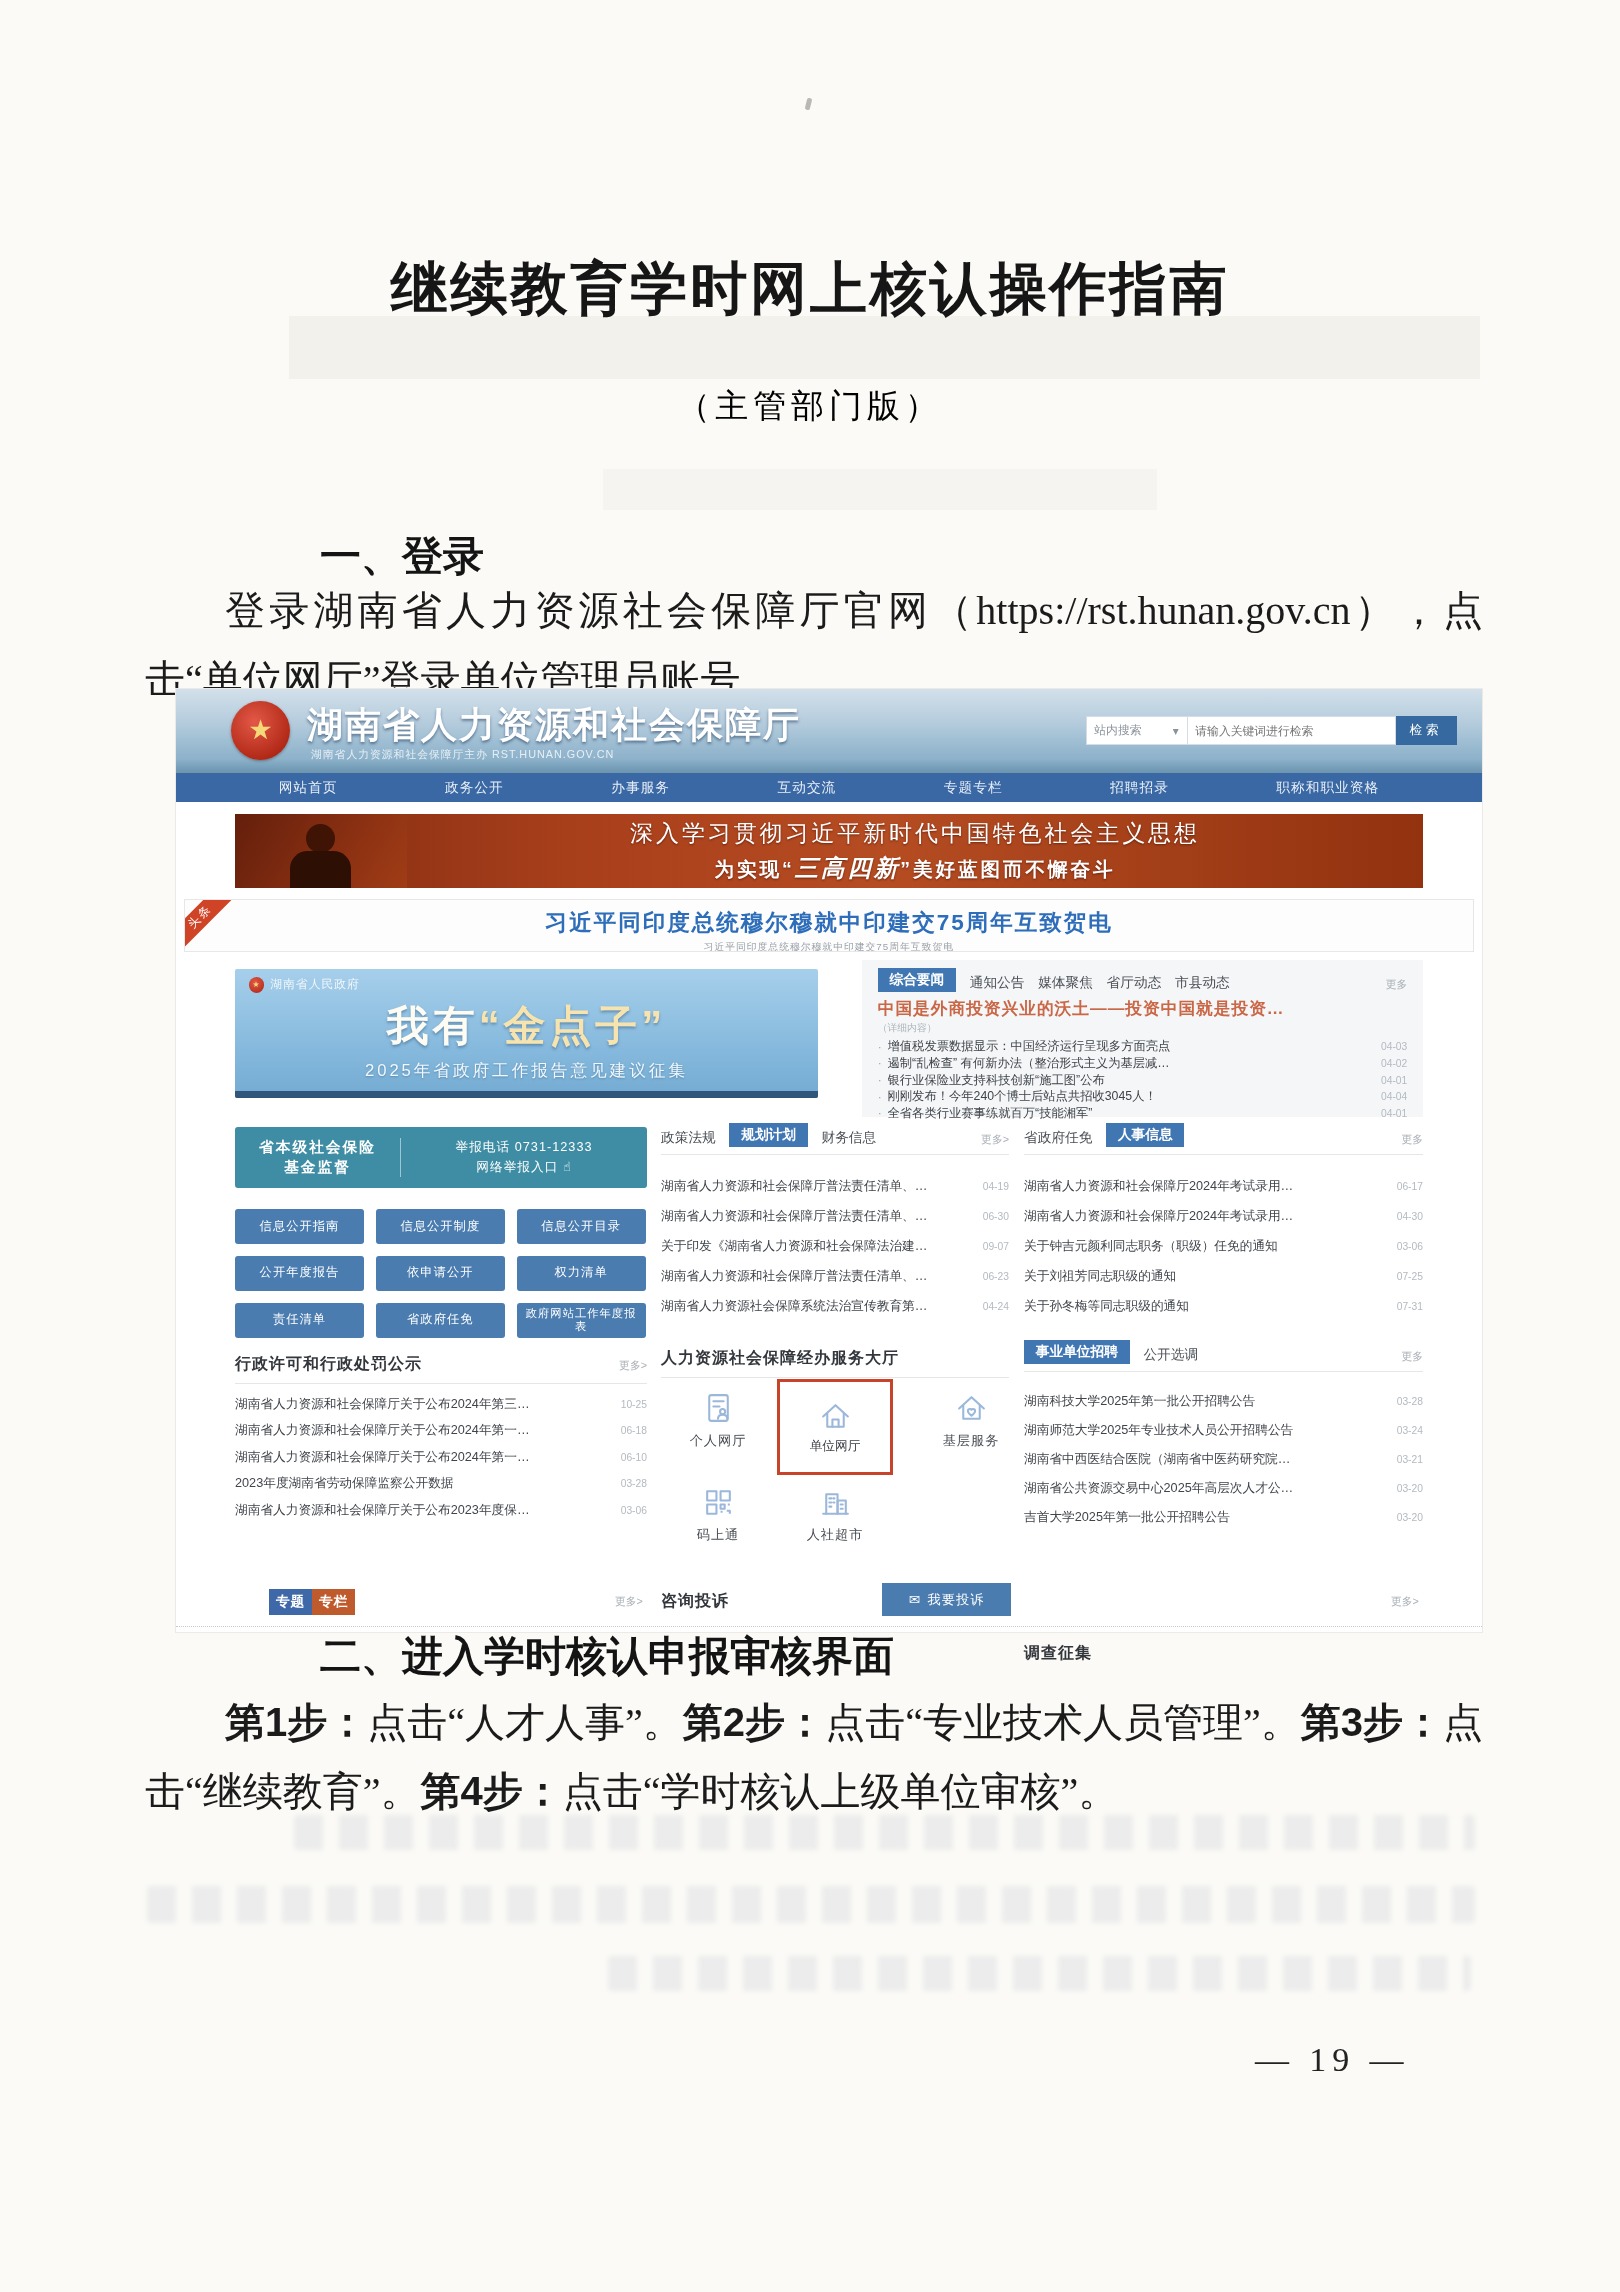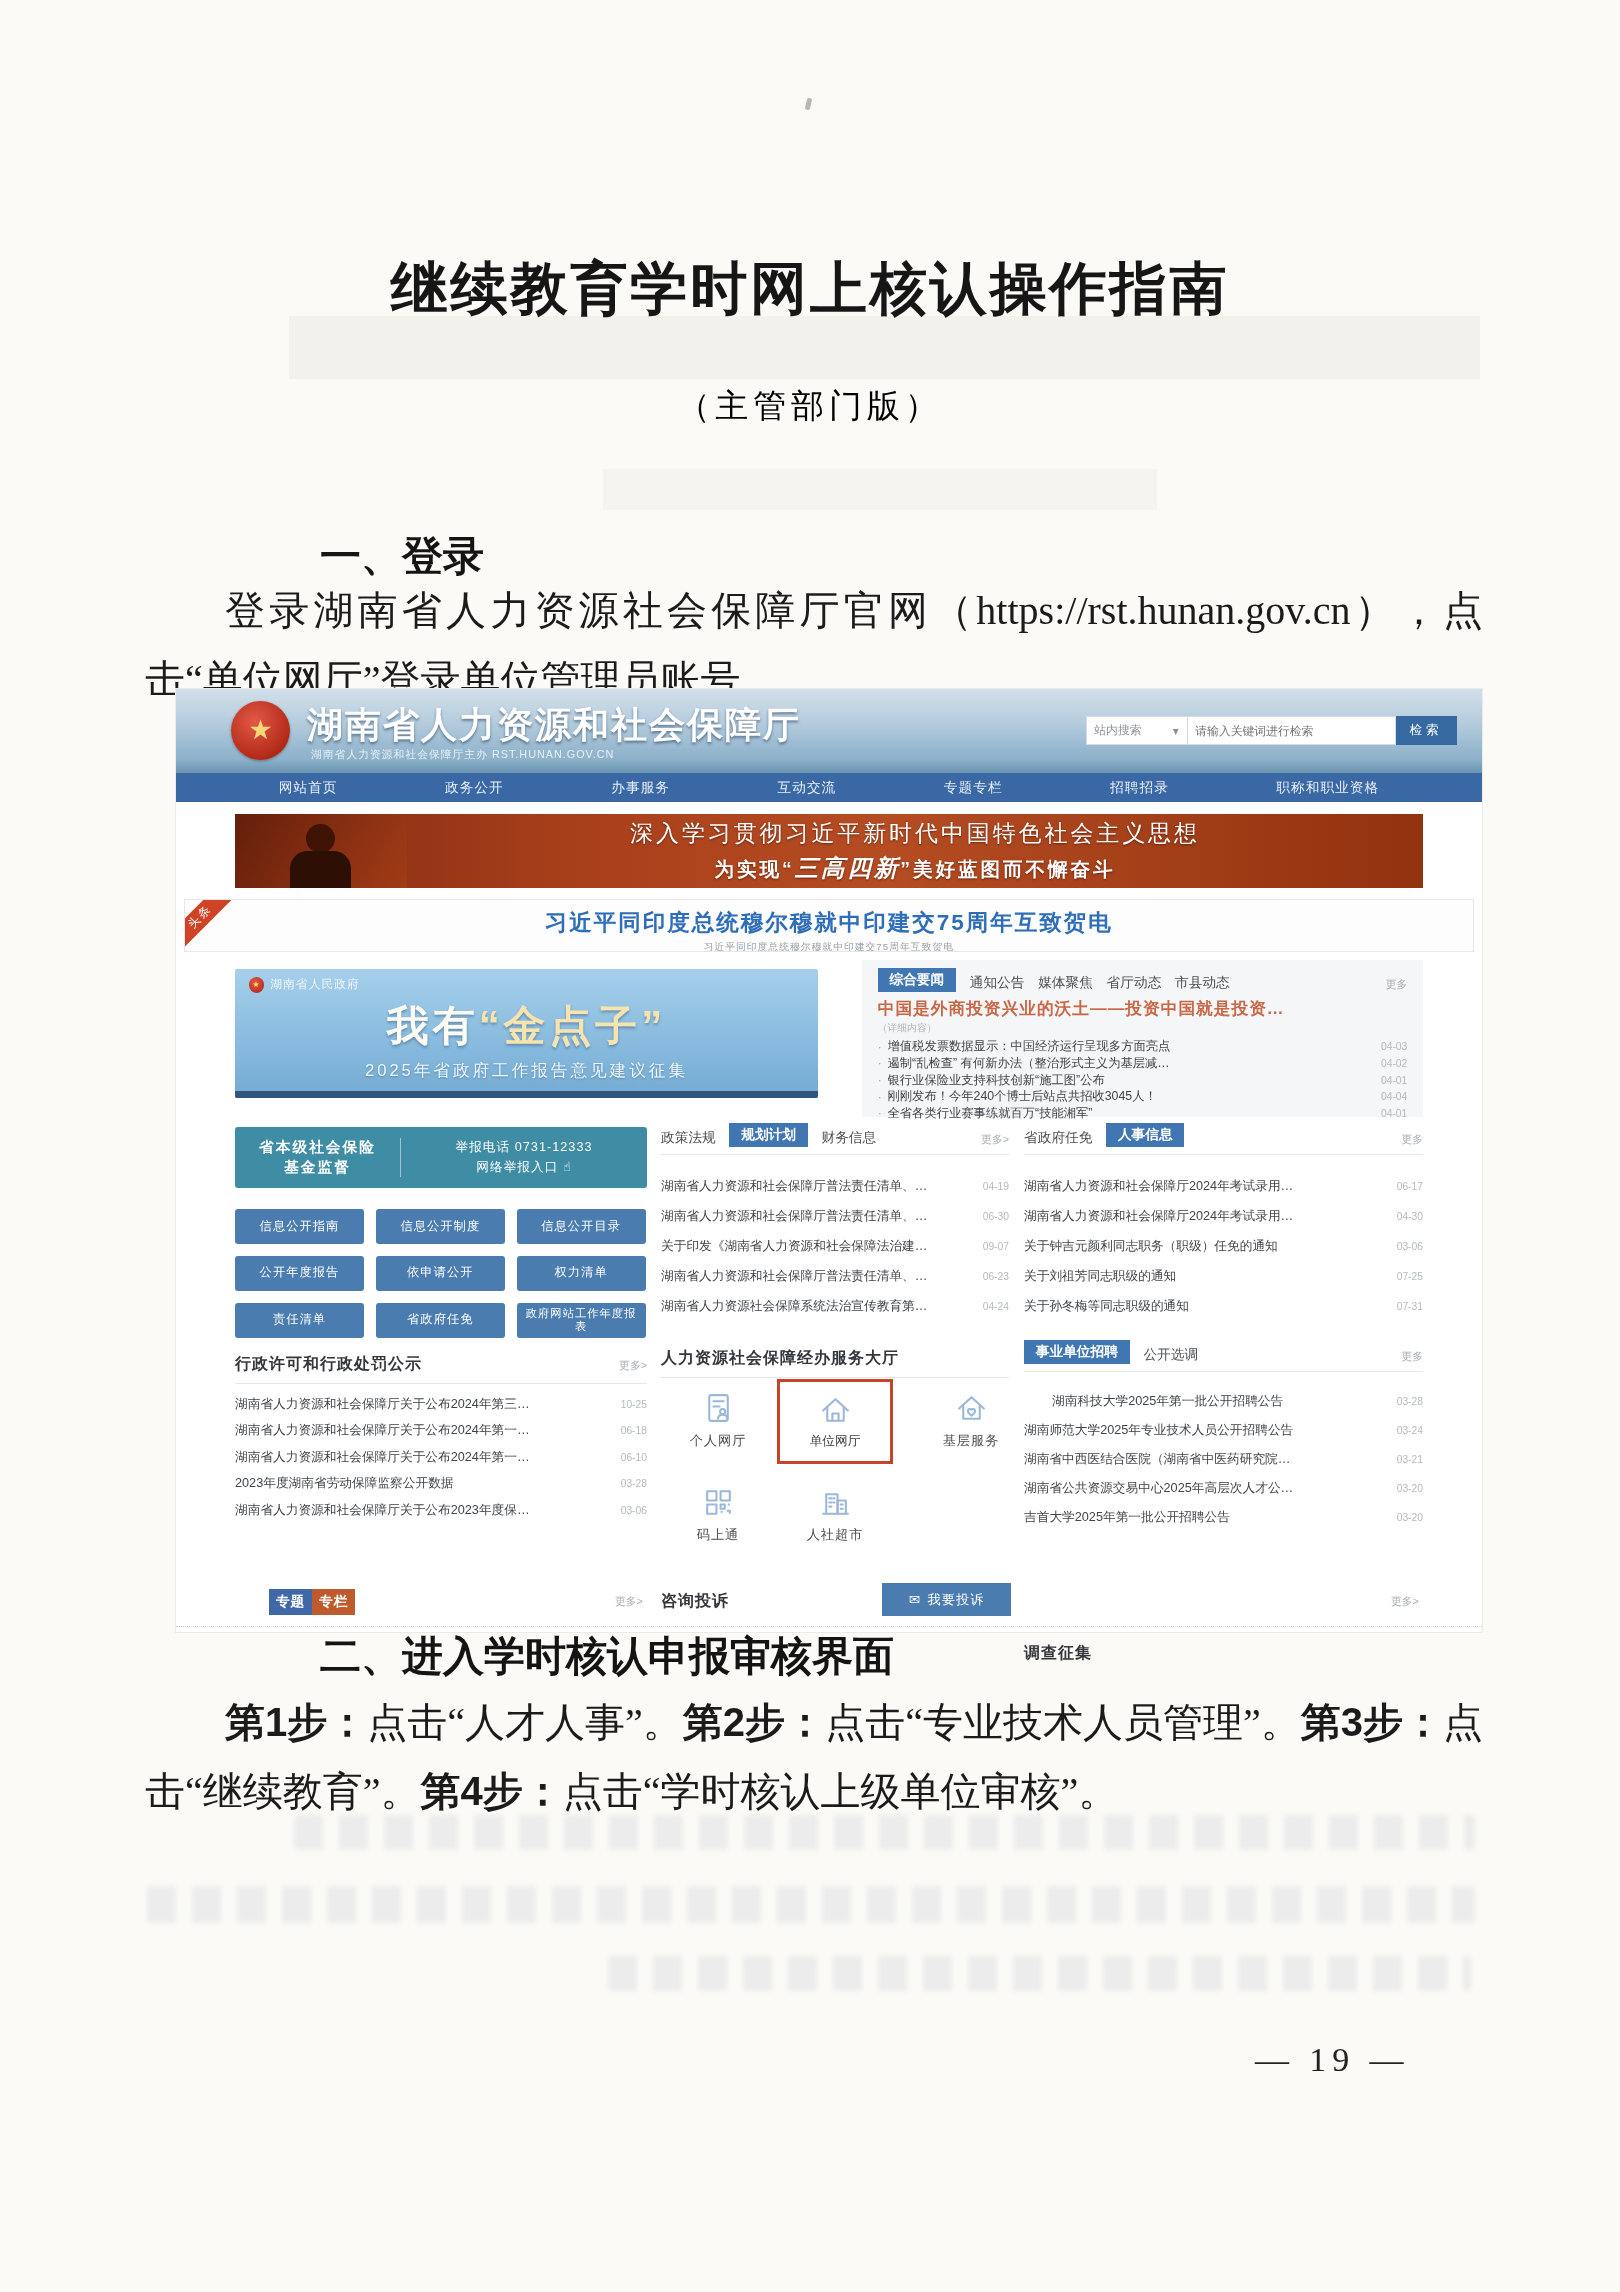--- a/index.html
+++ b/index.html
@@ -99,21 +99,21 @@
         text-align:center;line-height:13.7px;padding:0 7.8px;box-sizing:border-box;
         font-family:"Liberation Sans","DejaVu Sans",sans-serif;}
   .panel-head{display:flex;align-items:baseline;border-bottom:1px solid #e4e6e8;padding-bottom:7.8px;}
   .panel-head .h{font-size:16px;font-weight:bold;color:#33373c;letter-spacing:1px;}
   .lrow{display:flex;align-items:center;}
   .lrow .t{font-size:12.7px;color:#40454b;white-space:nowrap;overflow:hidden;flex:1;cursor:pointer;}
   .lrow .d{margin-left:11.8px;font-size:10.3px;color:#b3bac0;}
   .tabbar{border-bottom:1px solid #e4e6e8;padding-bottom:6.9px;}
   .scell{position:absolute;width:110px;display:flex;flex-direction:column;align-items:center;gap:5.9px;cursor:pointer;}
   .scell .lbl{font-size:13.2px;color:#474c52;letter-spacing:1px;}
-  .cell-unit{position:absolute;left:601px;top:690px;width:116px;height:85px;border:3.9px solid #c7432a;
+  .cell-unit{position:absolute;left:601px;top:690px;width:116px;height:96px;border:3.9px solid #c7432a;
         box-sizing:border-box;display:flex;flex-direction:column;align-items:center;justify-content:center;
         gap:4.9px;cursor:pointer;background:#fff;}
   .complaint{position:absolute;left:706px;top:894px;width:129px;height:33px;background:#4a7cb0;color:#fff;
         border:none;font-size:13.2px;letter-spacing:1px;display:flex;align-items:center;justify-content:center;
         gap:6.9px;cursor:pointer;font-family:"Liberation Sans","DejaVu Sans",sans-serif;}
   .badge-row{position:absolute;left:93px;top:900px;display:flex;cursor:pointer;}
   .badge-blue{background:#3f68a8;color:#fff;font-size:13.7px;font-weight:bold;padding:3.9px 6.9px;letter-spacing:1px;}
   .badge-red{background:#bf5a2c;color:#fff;font-size:13.7px;font-weight:bold;padding:3.9px 6.9px;letter-spacing:1px;}
   .foot-more{position:absolute;font-size:10.8px;color:#a9b0b6;cursor:pointer;}
   .foot-head{position:absolute;font-size:16px;font-weight:bold;color:#33373c;letter-spacing:1px;}
@@ -380,21 +380,21 @@
           <span class="d">07-31</span>
         </div>
     </div>
 
     <div class="abs tabs tabbar" style="left:848px;top:651px;width:399px;">
       <span class="tab active">事业单位招聘</span>
       <span class="tab">公开选调</span>
       <span class="more">更多</span>
     </div>
     <div class="abs" style="left:848px;top:698px;width:399px;">
-      <div class="lrow" style="height:29px;margin-left:28px;">
+      <div class="lrow" style="height:29px;">
           <span class="t">湖南科技大学2025年第一批公开招聘公告</span>
           <span class="d">03-28</span>
         </div>
       <div class="lrow" style="height:29px;">
           <span class="t">湖南师范大学2025年专业技术人员公开招聘公告</span>
           <span class="d">03-24</span>
         </div>
       <div class="lrow" style="height:29px;">
           <span class="t">湖南省中西医结合医院（湖南省中医药研究院…</span>
           <span class="d">03-21</span>

